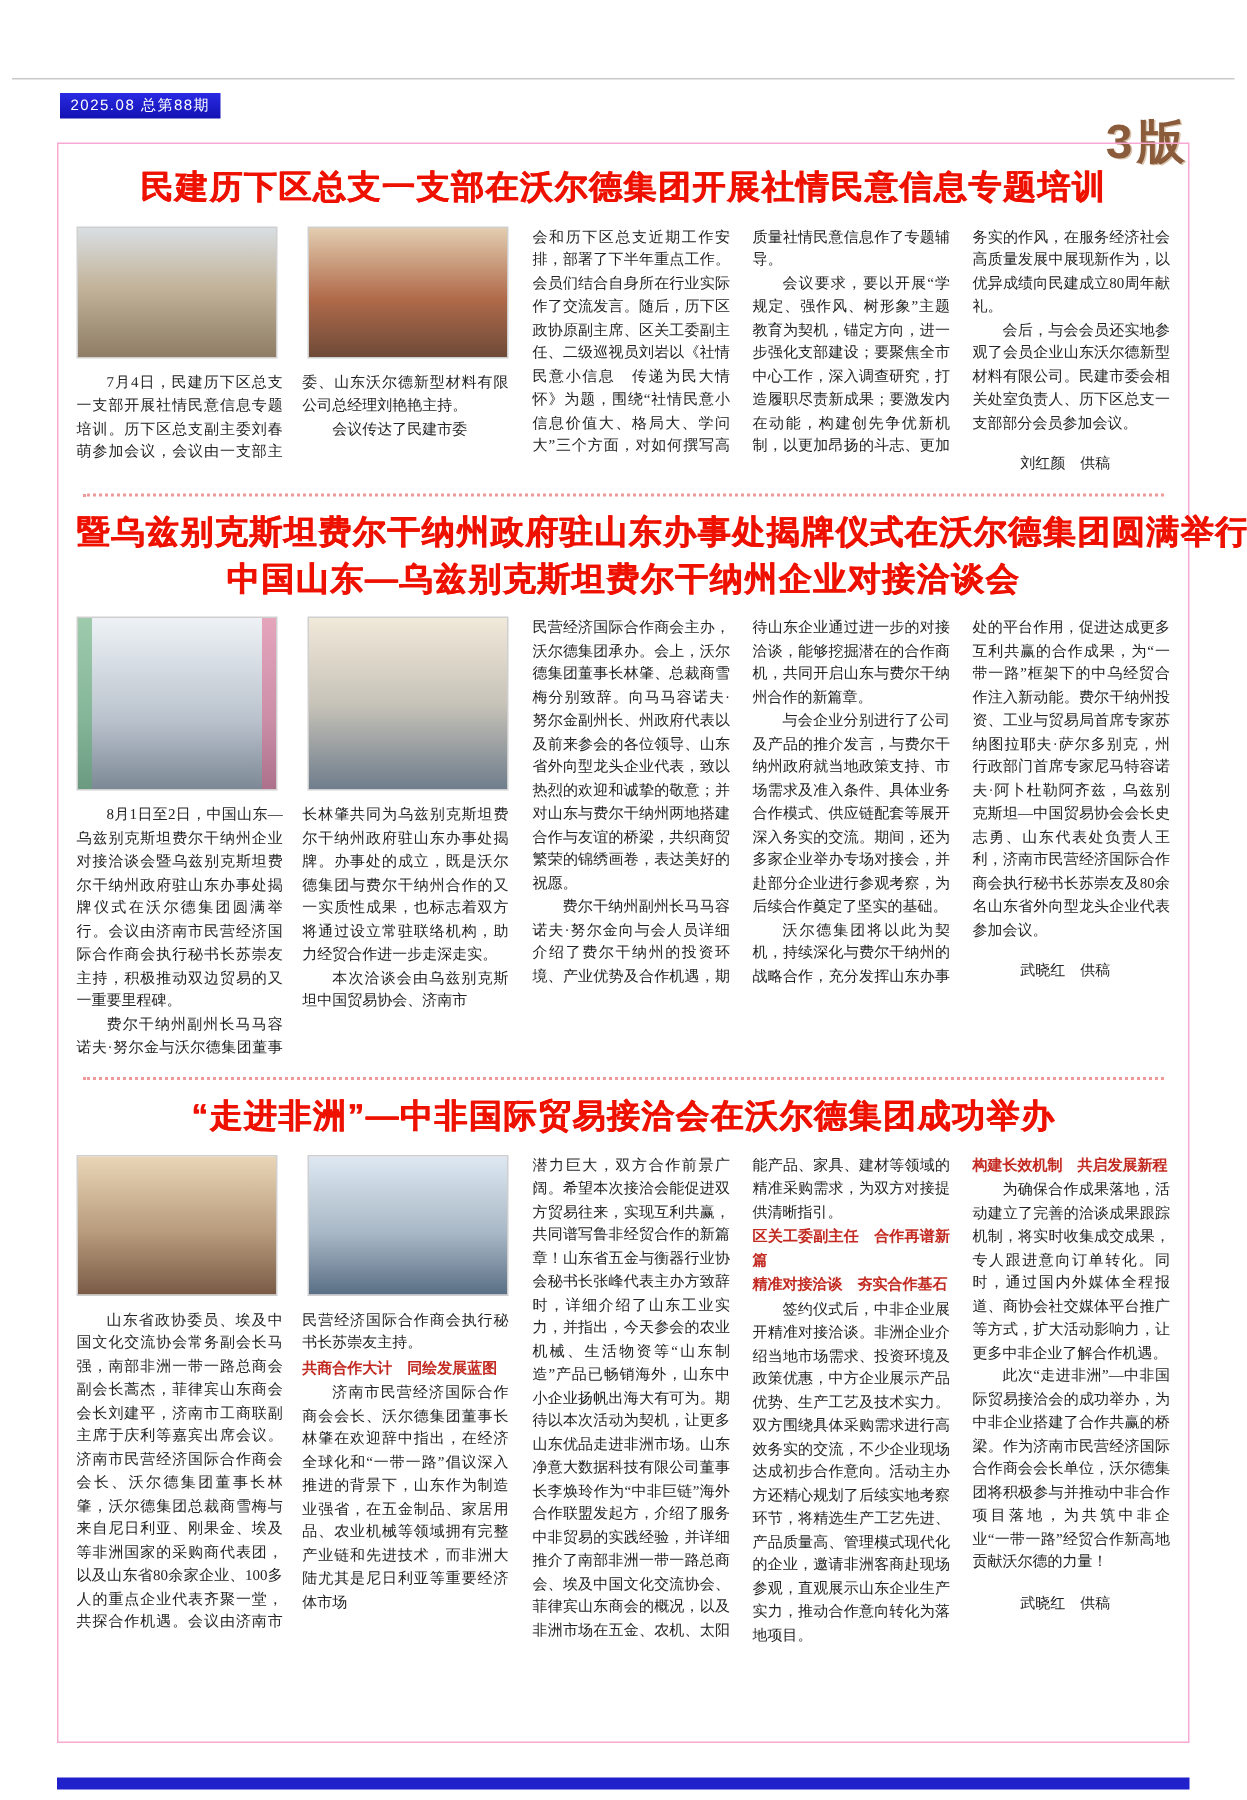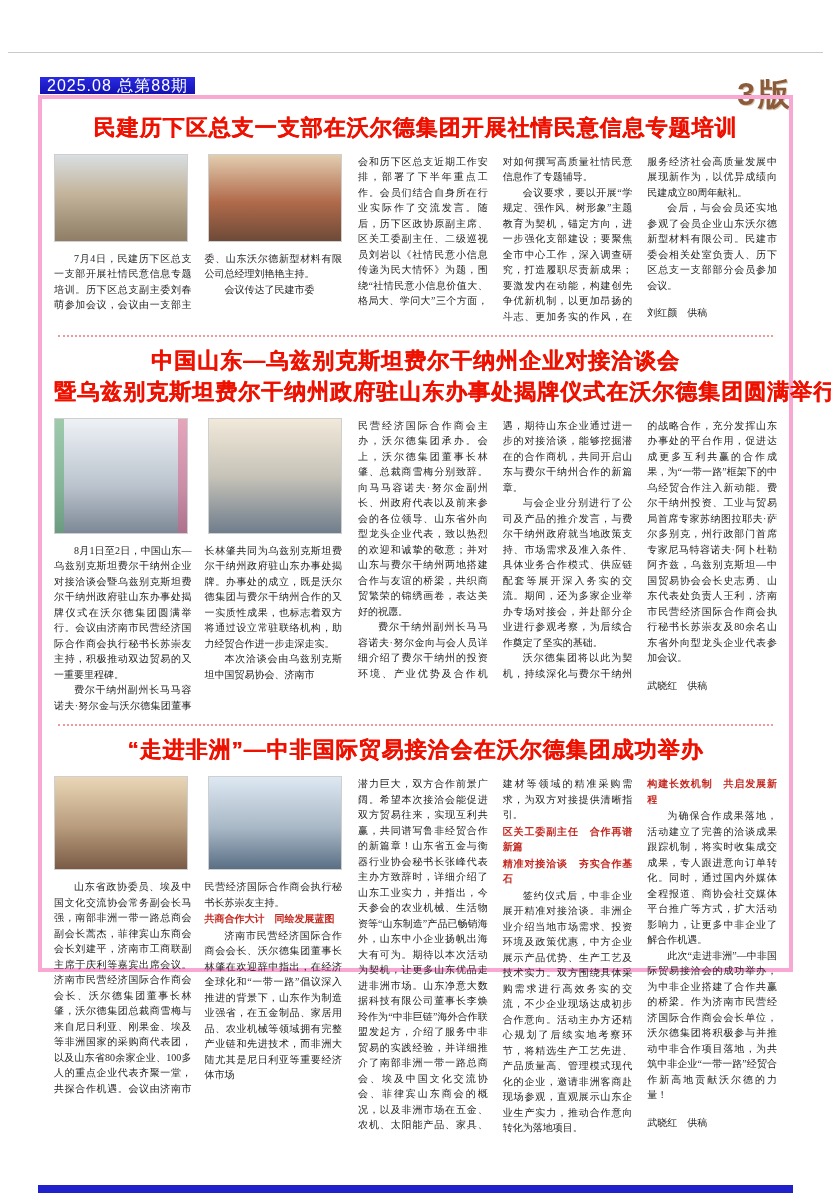--- a/index.html
+++ b/index.html
@@ -6,36 +6,36 @@
   body{
     width:831px;height:1200px;position:relative;background:#ffffff;
     font-family:"Liberation Serif","DejaVu Serif",serif;color:#1d1d1d;
     overflow:hidden;
   }
   
   .topline{position:absolute;top:52px;left:8px;right:8px;border-top:1px solid #c9c9c9;}
   
   .header{position:absolute;top:62px;left:38px;right:38px;height:30px;}
   .issue-box{
-    position:absolute;left:2px;top:15px;
+    position:absolute;left:2px;top:0;
     background:linear-gradient(#2a2ae4,#1212b2);
-    color:#fff;font-size:16px;line-height:15px;padding:1px 7px;
+    color:#fff;font-size:10px;line-height:15px;padding:1px 7px;
     font-family:"Liberation Sans",sans-serif;letter-spacing:1px;
   }
   .page-label{
     position:absolute;right:0;top:-8px;
     font-family:"Liberation Sans",sans-serif;font-weight:900;
     font-size:32px;color:#8a5c3b;letter-spacing:3px;
     text-shadow:1px 1px 0 #d8c3ae;
     margin-top:19px;
   }
   
   .frame{
-    position:absolute;top:95px;left:38px;width:755px;height:877px;
-    border:4px solid #f9a8d4;box-sizing:border-box;
+    position:absolute;top:95px;left:38px;width:755px;height:1067px;
+    border:1px solid #f9a8d4;box-sizing:border-box;
     padding:14px 12px 10px 12px;
   }
   .headline{color:#ee1100;text-align:center;}
   .hl-line{
     font-family:"Liberation Sans",sans-serif;font-weight:900;
     font-size:22px;line-height:1.4;letter-spacing:1px;
     text-shadow:0.5px 0 0 #ee1100;
     white-space:nowrap;
   }
   .article-body{display:flex;gap:16px;margin-top:10px;}
@@ -57,21 +57,21 @@
     font-size:10px;line-height:15.5px;text-align:justify;color:#242424;
   }
   .blk{margin:0;}
   .blk.p{text-indent:2em;}
   .blk.cont{text-indent:0;}
   .blk.subhead{
     color:#c32a22;font-weight:bold;
     font-family:"Liberation Sans",sans-serif;
     margin:1px 0;text-indent:0;
   }
-  .blk.byline{text-align:left;padding-right:8px;margin-top:12px;}
+  .blk.byline{text-align:center;padding-right:8px;margin-top:12px;}
   .dots{border:none;border-top:2px dotted #ef9a9a;margin:11px 4px 9px 4px;height:0;}
   .bottom-bar{position:absolute;left:38px;right:38px;bottom:7px;height:8px;background:#2121cc;}
 </style>
 </head>
 <body>
 
 <div class="topline"></div>
 
 <div class="header">
   <div class="issue-box">2025.08 总第88期</div>
@@ -101,22 +101,22 @@
           <div class="blk p">会后，与会会员还实地参观了会员企业山东沃尔德新型材料有限公司。民建市委会相关处室负责人、历下区总支一支部部分会员参加会议。</div>
           <div class="blk byline">刘红颜　供稿</div>
         </div>
     </div>
   </section>
 
   <hr class="dots">
 
   <section class="article a2">
     <div class="headline">
+        <div class="hl-line">暨乌兹别克斯坦费尔干纳州政府驻山东办事处揭牌仪式在沃尔德集团圆满举行</div>
         <div class="hl-line">中国山东—乌兹别克斯坦费尔干纳州企业对接洽谈会</div>
-        <div class="hl-line">暨乌兹别克斯坦费尔干纳州政府驻山东办事处揭牌仪式在沃尔德集团圆满举行</div>
       </div>
     <div class="article-body">
       <div class="left-zone">
         <div class="photos">
           <div class="photo a2p1"></div>
           <div class="photo a2p2"></div>
         </div>
         <div class="left-text">
             <div class="blk p">8月1日至2日，中国山东—乌兹别克斯坦费尔干纳州企业对接洽谈会暨乌兹别克斯坦费尔干纳州政府驻山东办事处揭牌仪式在沃尔德集团圆满举行。会议由济南市民营经济国际合作商会执行秘书长苏崇友主持，积极推动双边贸易的又一重要里程碑。</div>
             <div class="blk p">费尔干纳州副州长马马容诺夫·努尔金与沃尔德集团董事长林肇共同为乌兹别克斯坦费尔干纳州政府驻山东办事处揭牌。办事处的成立，既是沃尔德集团与费尔干纳州合作的又一实质性成果，也标志着双方将通过设立常驻联络机构，助力经贸合作进一步走深走实。</div>

